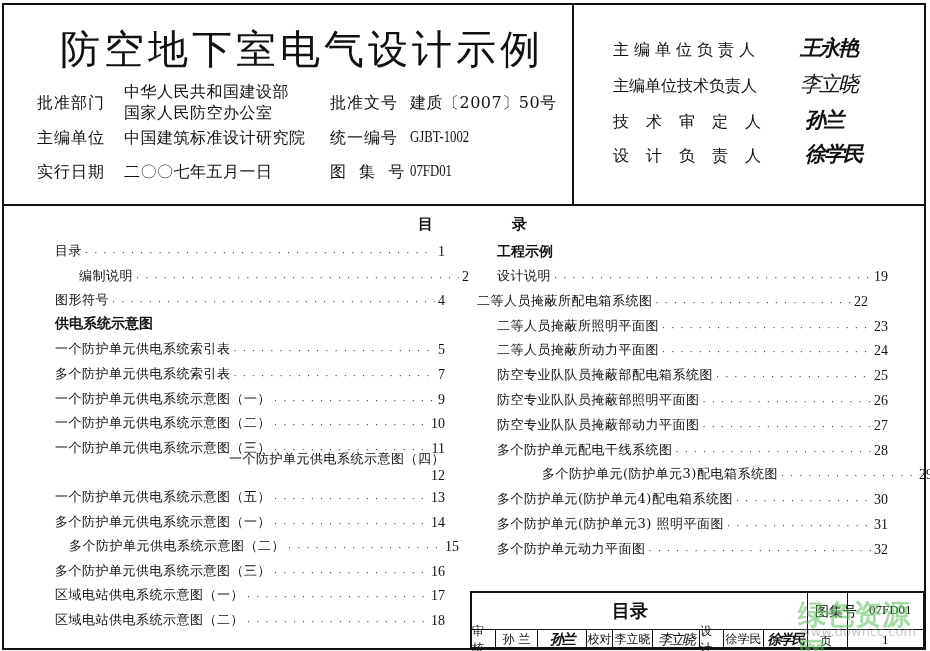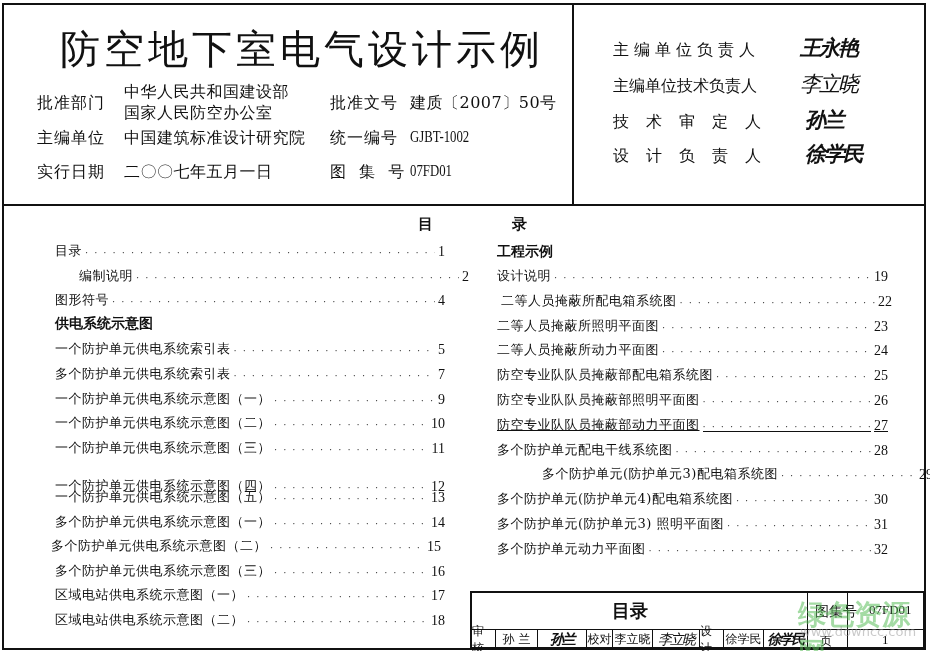--- a/index.html
+++ b/index.html
@@ -102,36 +102,36 @@
     <div class="toc-row" style="left: 55px; top: 412.2px; width: 390px;">
       <span class="lbl">一个防护单元供电系统示意图（二）</span>
       <span class="dots">················································································</span>
       <span class="pg">10</span>
     </div>
     <div class="toc-row" style="left: 55px; top: 436.8px; width: 390px;">
       <span class="lbl">一个防护单元供电系统示意图（三）</span>
       <span class="dots">················································································</span>
       <span class="pg">11</span>
     </div>
-    <div class="toc-row" style="left: 55px; top: 475px; width: 390px;">
+    <div class="toc-row" style="left: 55px; top: 450px; width: 390px; flex-direction: column;">
       <span class="lbl">一个防护单元供电系统示意图（四）</span>
       <span class="dots">················································································</span>
       <span class="pg">12</span>
     </div>
     <div class="toc-row" style="left: 55px; top: 486px; width: 390px;">
       <span class="lbl">一个防护单元供电系统示意图（五）</span>
       <span class="dots">················································································</span>
       <span class="pg">13</span>
     </div>
     <div class="toc-row" style="left: 55px; top: 510.6px; width: 390px;">
       <span class="lbl">多个防护单元供电系统示意图（一）</span>
       <span class="dots">················································································</span>
       <span class="pg">14</span>
     </div>
-    <div class="toc-row" style="left: 51px; top: 535.2px; width: 390px;">
+    <div class="toc-row" style="left: 69px; top: 535.2px; width: 390px;">
       <span class="lbl">多个防护单元供电系统示意图（二）</span>
       <span class="dots">················································································</span>
       <span class="pg">15</span>
     </div>
     <div class="toc-row" style="left: 55px; top: 559.8px; width: 390px;">
       <span class="lbl">多个防护单元供电系统示意图（三）</span>
       <span class="dots">················································································</span>
       <span class="pg">16</span>
     </div>
     <div class="toc-row" style="left: 55px; top: 584.4px; width: 390px;">
@@ -146,21 +146,21 @@
     </div>
   </div>
 
 <div class="section" style="left:497px; top:243px;">工程示例</div>
 <div id="toc-right">
     <div class="toc-row" style="left: 497px; top: 265px; width: 391px;">
       <span class="lbl">设计说明</span>
       <span class="dots">················································································</span>
       <span class="pg">19</span>
     </div>
-    <div class="toc-row" style="left: 501px; top: 289.8px; width: 391px;">
+    <div class="toc-row" style="left: 477px; top: 289.8px; width: 391px;">
       <span class="lbl">二等人员掩蔽所配电箱系统图</span>
       <span class="dots">················································································</span>
       <span class="pg">22</span>
     </div>
     <div class="toc-row" style="left: 497px; top: 314.6px; width: 391px;">
       <span class="lbl">二等人员掩蔽所照明平面图</span>
       <span class="dots">················································································</span>
       <span class="pg">23</span>
     </div>
     <div class="toc-row" style="left: 497px; top: 339.4px; width: 391px;">
@@ -171,21 +171,21 @@
     <div class="toc-row" style="left: 497px; top: 364.2px; width: 391px;">
       <span class="lbl">防空专业队队员掩蔽部配电箱系统图</span>
       <span class="dots">················································································</span>
       <span class="pg">25</span>
     </div>
     <div class="toc-row" style="left: 497px; top: 389px; width: 391px;">
       <span class="lbl">防空专业队队员掩蔽部照明平面图</span>
       <span class="dots">················································································</span>
       <span class="pg">26</span>
     </div>
-    <div class="toc-row" style="left: 497px; top: 413.8px; width: 391px; text-decoration: underline;">
+    <div class="toc-row" style="left: 497px; top: 413.8px; width: 391px;">
       <span class="lbl">防空专业队队员掩蔽部动力平面图</span>
       <span class="dots">················································································</span>
       <span class="pg">27</span>
     </div>
     <div class="toc-row" style="left: 497px; top: 438.6px; width: 391px;">
       <span class="lbl">多个防护单元配电干线系统图</span>
       <span class="dots">················································································</span>
       <span class="pg">28</span>
     </div>
     <div class="toc-row" style="left: 497px; top: 463.4px; width: 391px; margin-left: 45px;">

